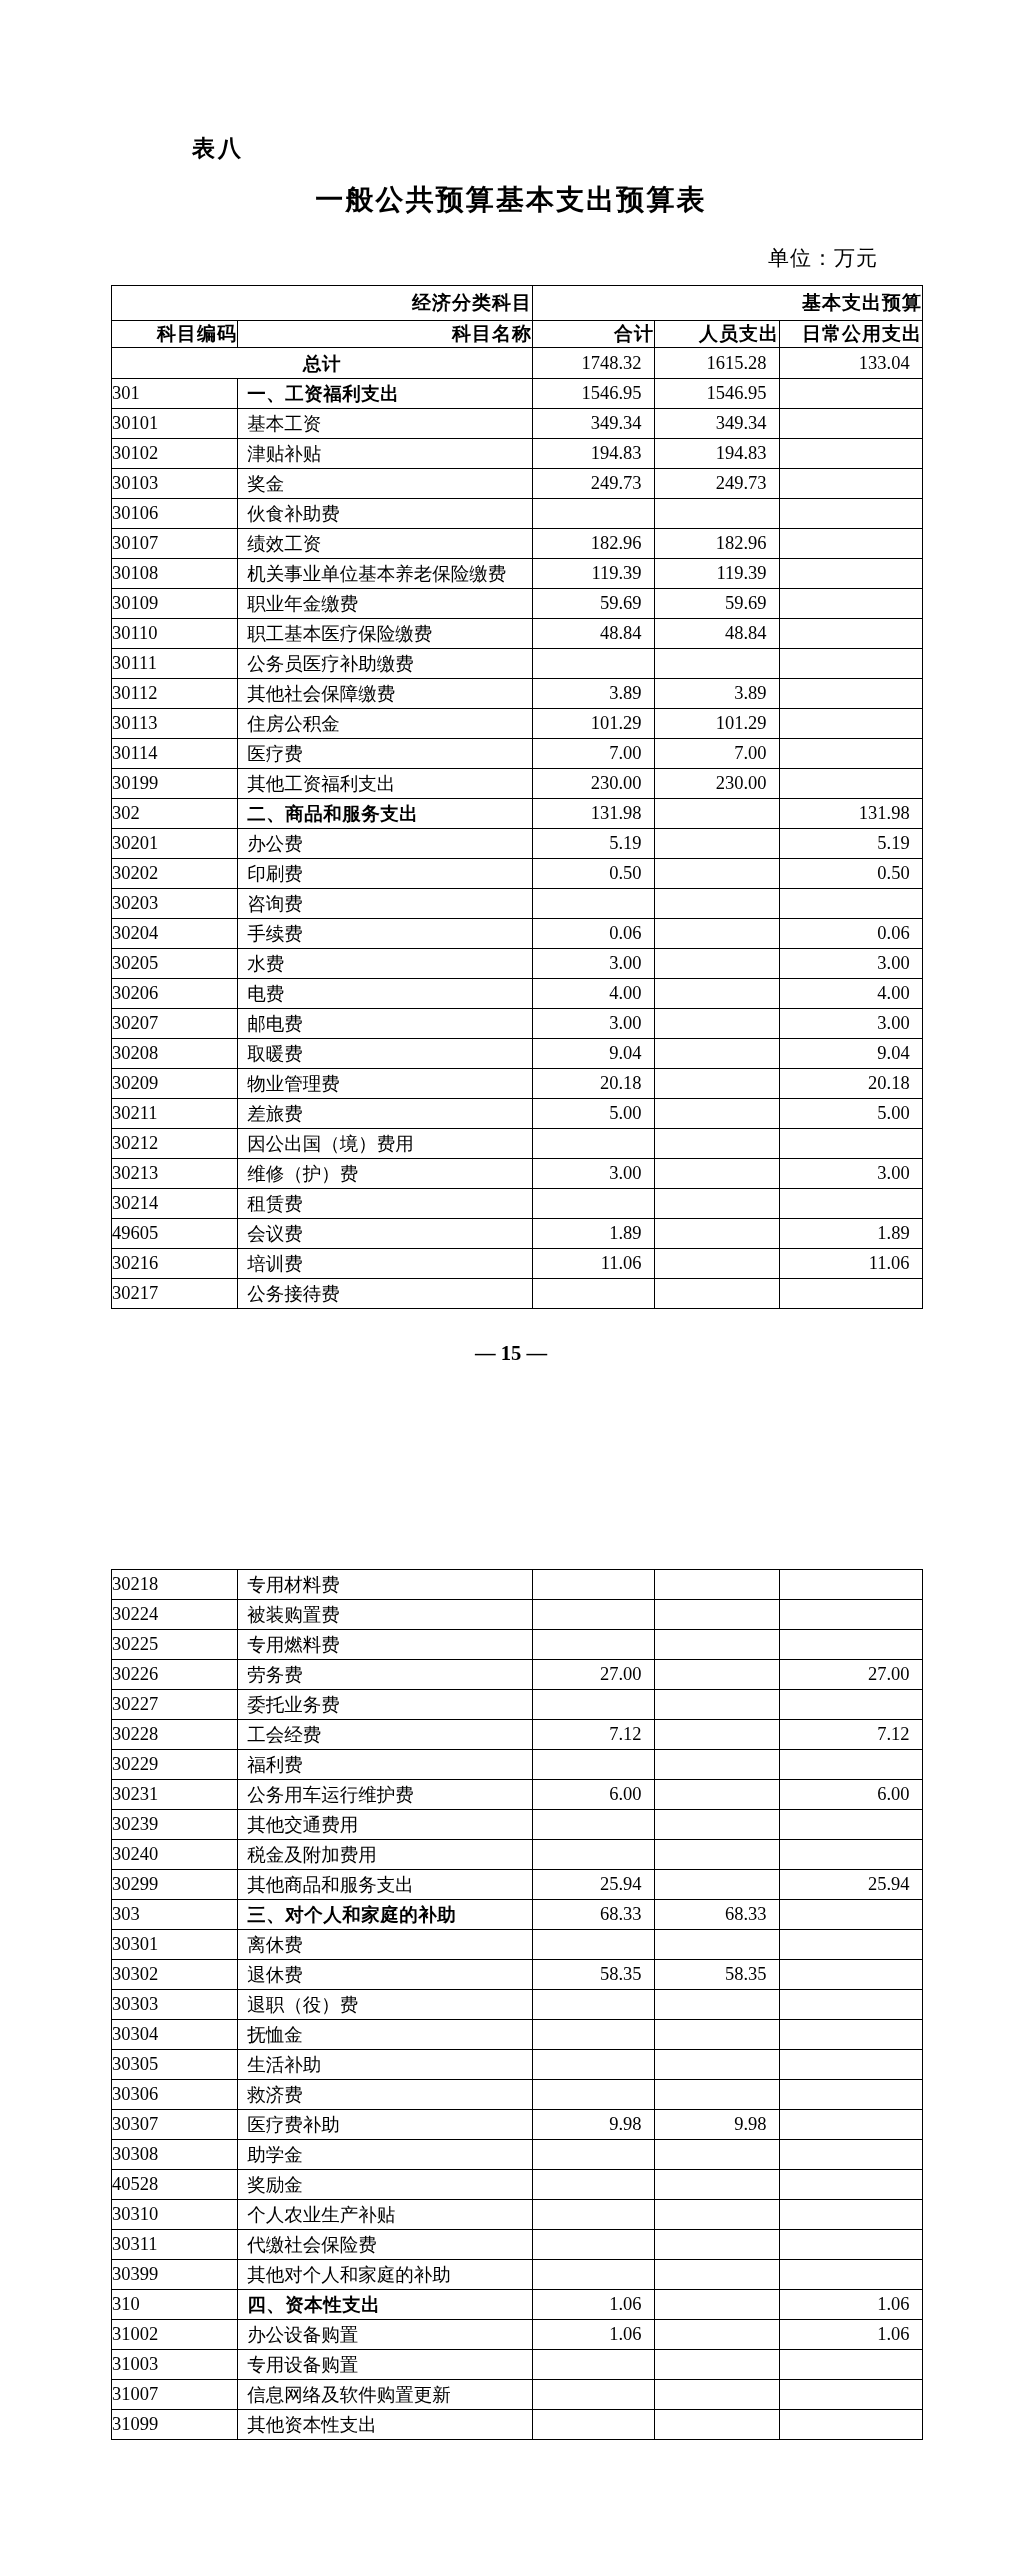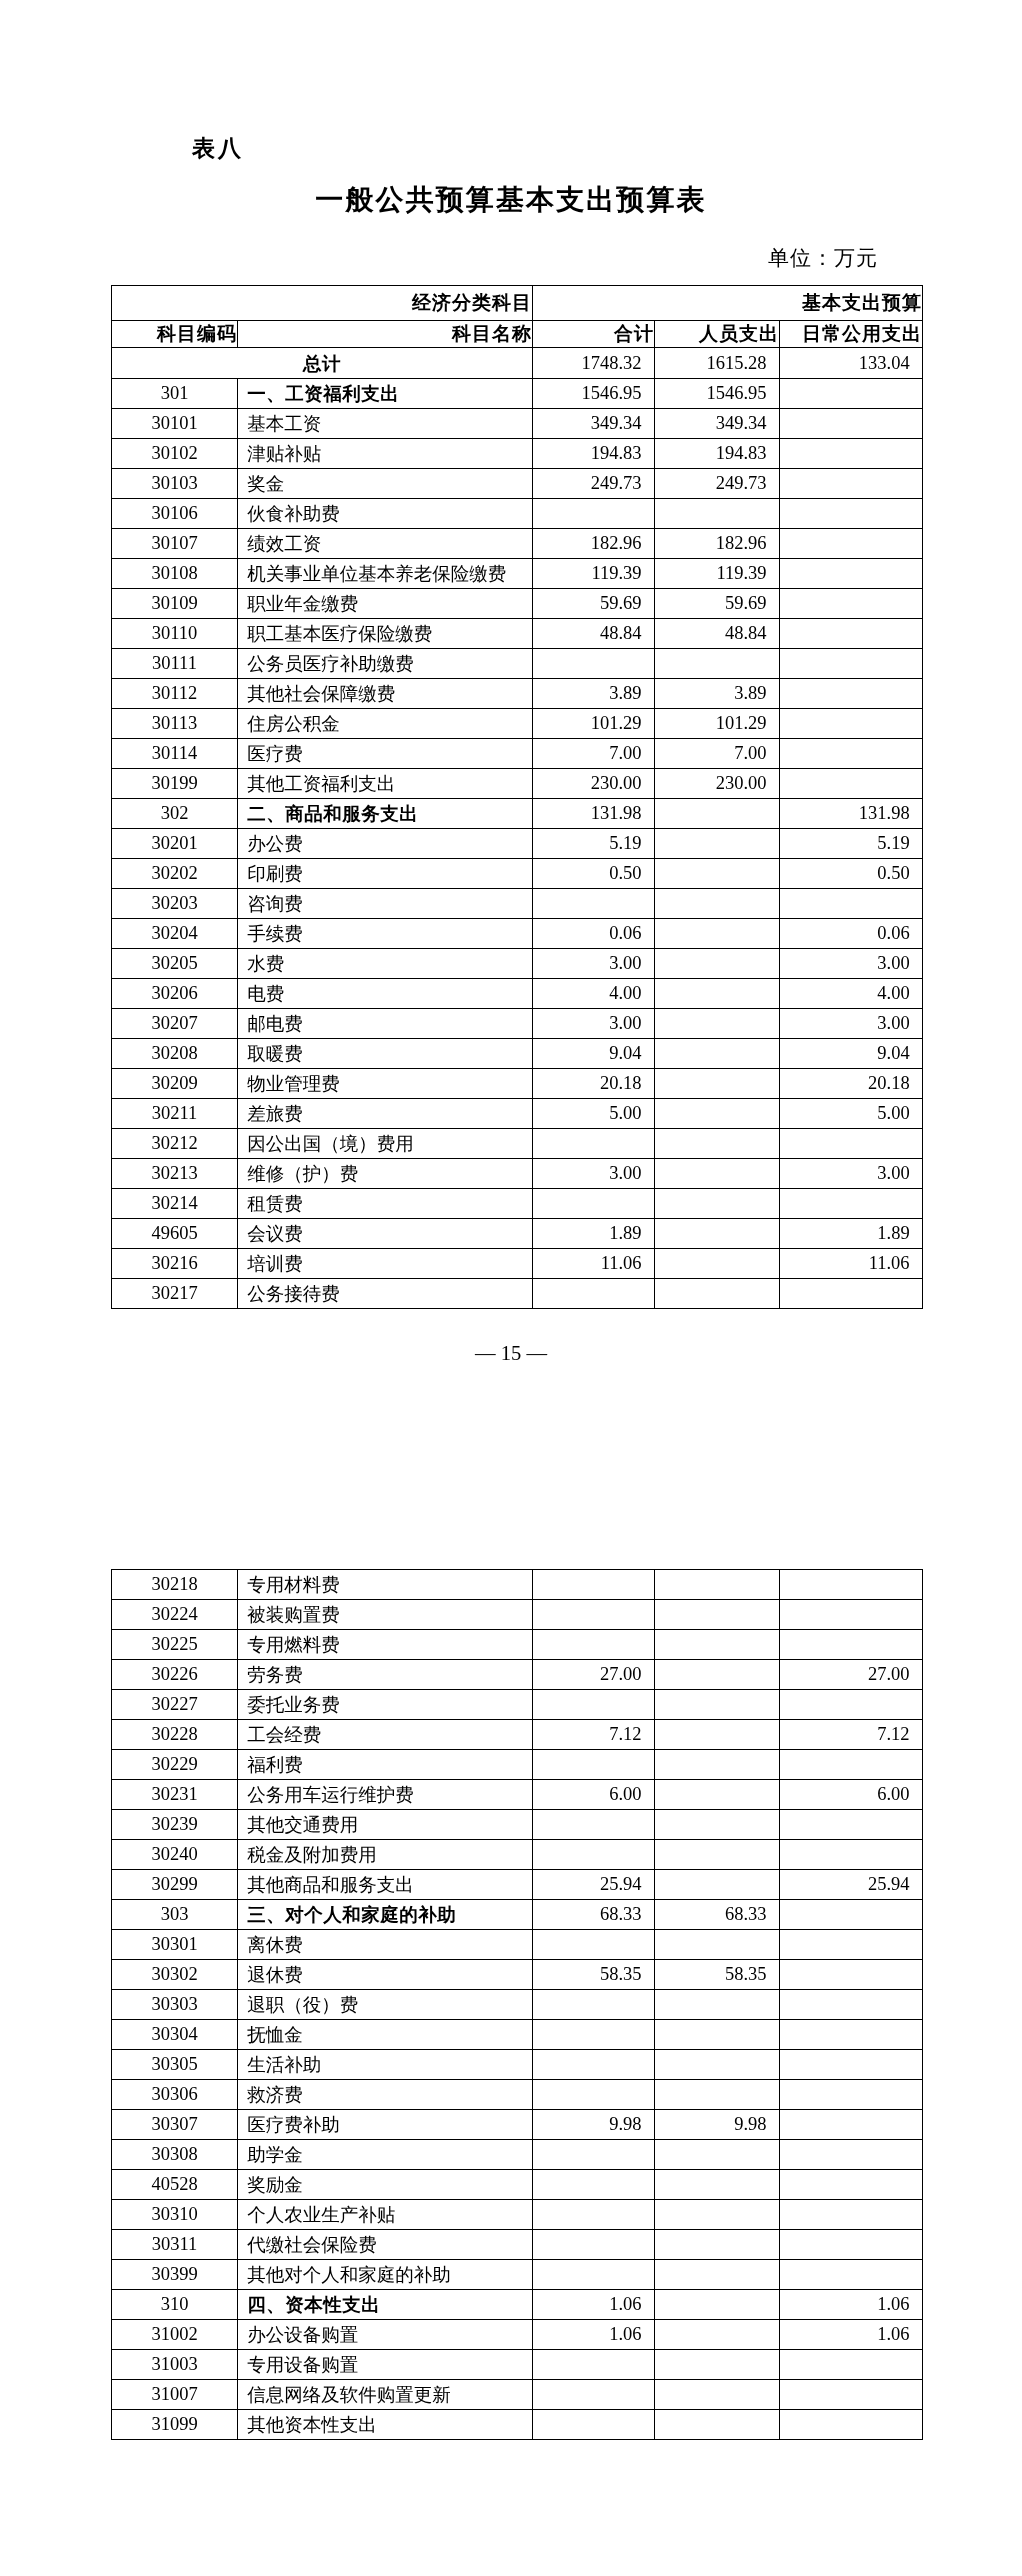--- a/index.html
+++ b/index.html
@@ -71,21 +71,21 @@
     text-align: right;
     letter-spacing: 1px;
   }
   .budget-table thead tr.group-row { height: 35px; }
   .budget-table thead tr.cols-row  { height: 23px; }
   .t1 tbody tr { height: 30px; margin-top: 48px; }
   .t1 tbody tr.row-total { height: 31px; }
   .t2 tbody tr { height: 30px; }
   .budget-table td { font-size: 18.5px; }
   .budget-table td.code {
-    text-align: center;
+    text-align: left;
     font-family: "Liberation Serif", "DejaVu Serif", serif;
   }
   .budget-table td.name {
     text-align: left;
     padding-left: 9.3px;
   }
   .budget-table td.name.merged {
     text-align: center;
     font-weight: bold;
     padding-left: 0;
@@ -99,20 +99,21 @@
     font-weight: bold;
     letter-spacing: 0.5px;
   }
   .page-number {
     position: absolute;
     left: 0;
     right: 0;
     text-align: center;
     font-size: 20.6px;
     white-space: nowrap;
+    font-weight: bold;
   }
   .page-number.p15 { top: 1342px; }
 </style>
 </head>
 <body>
 
 <div class="page">
 
   <div class="table-label">表八</div>
 

